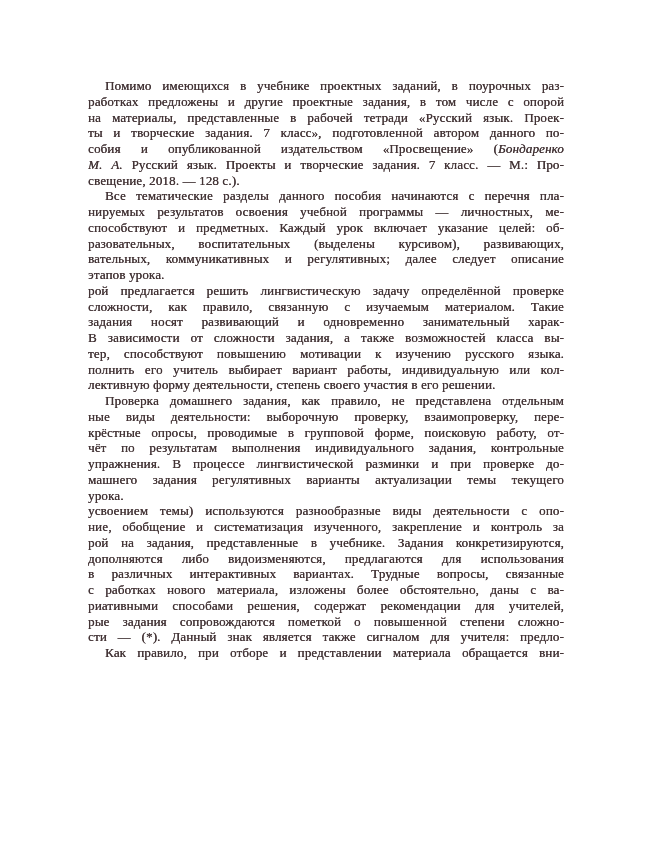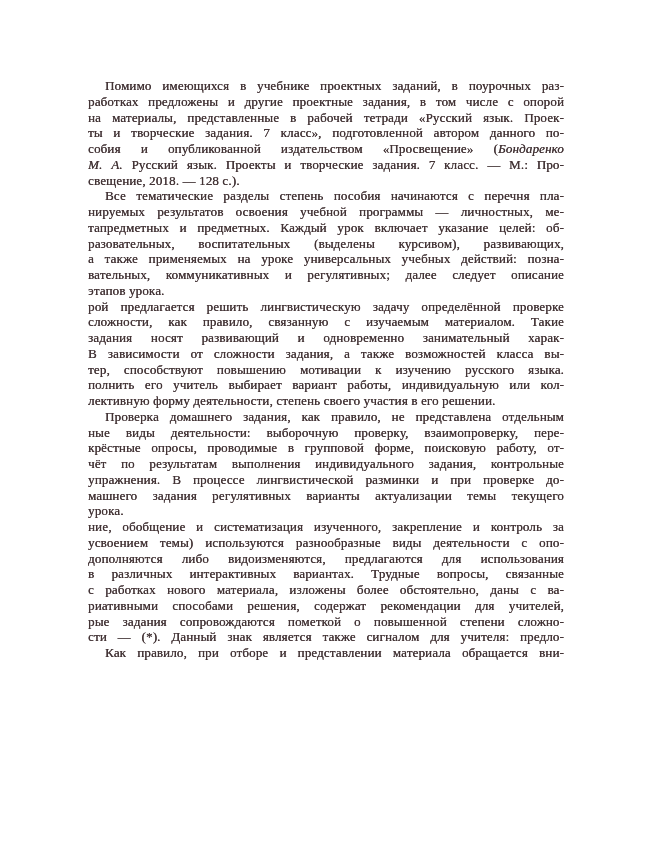--- a/index.html
+++ b/index.html
@@ -64,25 +64,24 @@
       <div class="paragraph">
         <div class="line pfirst">Помимо имеющихся в учебнике проектных заданий, в поурочных раз-</div>
         <div class="line">работках предложены и другие проектные задания, в том числе с опорой</div>
         <div class="line">на материалы, представленные в рабочей тетради «Русский язык. Проек-</div>
         <div class="line">ты и творческие задания. 7 класс», подготовленной автором данного по-</div>
         <div class="line"><span>собия и опубликованной издательством «Просвещение» (</span><i>Бондаренко</i></div>
         <div class="line"><i>М. А.</i><span> Русский язык. Проекты и творческие задания. 7 класс. — М.: Про-</span></div>
         <div class="line plast">свещение, 2018. — 128 с.).</div>
       </div>
       <div class="paragraph">
-        <div class="line pfirst">Все тематические разделы степень пособия начинаются с перечня пла-</div>
+        <div class="line pfirst">Все тематические разделы данного пособия начинаются с перечня пла-</div>
         <div class="line">нируемых результатов освоения учебной программы — личностных, ме-</div>
-        <div class="line">тапредметных и предметных. Каждый урок включает указание целей: об-</div>
+        <div class="line">способствуют и предметных. Каждый урок включает указание целей: об-</div>
         <div class="line">разовательных, воспитательных (выделены курсивом), развивающих,</div>
-        <div class="line">а также применяемых на уроке универсальных учебных действий: позна-</div>
         <div class="line">вательных, коммуникативных и регулятивных; далее следует описание</div>
         <div class="line plast">этапов урока.</div>
       </div>
       <div class="paragraph">
         <div class="line">рой предлагается решить лингвистическую задачу определённой проверке</div>
         <div class="line">сложности, как правило, связанную с изучаемым материалом. Такие</div>
         <div class="line">задания носят развивающий и одновременно занимательный харак-</div>
         <div class="line">В зависимости от сложности задания, а также возможностей класса вы-</div>
         <div class="line">тер, способствуют повышению мотивации к изучению русского языка.</div>
         <div class="line">полнить его учитель выбирает вариант работы, индивидуальную или кол-</div>
@@ -91,22 +90,23 @@
       <div class="paragraph">
         <div class="line pfirst">Проверка домашнего задания, как правило, не представлена отдельным</div>
         <div class="line">ные виды деятельности: выборочную проверку, взаимопроверку, пере-</div>
         <div class="line">крёстные опросы, проводимые в групповой форме, поисковую работу, от-</div>
         <div class="line">чёт по результатам выполнения индивидуального задания, контрольные</div>
         <div class="line">упражнения. В процессе лингвистической разминки и при проверке до-</div>
         <div class="line">машнего задания регулятивных варианты актуализации темы текущего</div>
         <div class="line plast">урока.</div>
       </div>
       <div class="paragraph">
+        <div class="line">усвоением темы) используются разнообразные виды деятельности с опо-</div>
         <div class="line">ние, обобщение и систематизация изученного, закрепление и контроль за</div>
-        <div class="line">усвоением темы) используются разнообразные виды деятельности с опо-</div>
+        <div class="line">рой на задания, представленные в учебнике. Задания конкретизируются,</div>
         <div class="line">дополняются либо видоизменяются, предлагаются для использования</div>
         <div class="line">в различных интерактивных вариантах. Трудные вопросы, связанные</div>
         <div class="line">с работках нового материала, изложены более обстоятельно, даны с ва-</div>
         <div class="line">риативными способами решения, содержат рекомендации для учителей,</div>
         <div class="line">рые задания сопровождаются пометкой о повышенной степени сложно-</div>
         <div class="line">сти — (*). Данный знак является также сигналом для учителя: предло-</div>
       </div>
       <div class="paragraph">
         <div class="line pfirst">Как правило, при отборе и представлении материала обращается вни-</div>
         <div class="line plast">мание на те вопросы, которые традиционно плохо усваиваются обучаю-</div>

